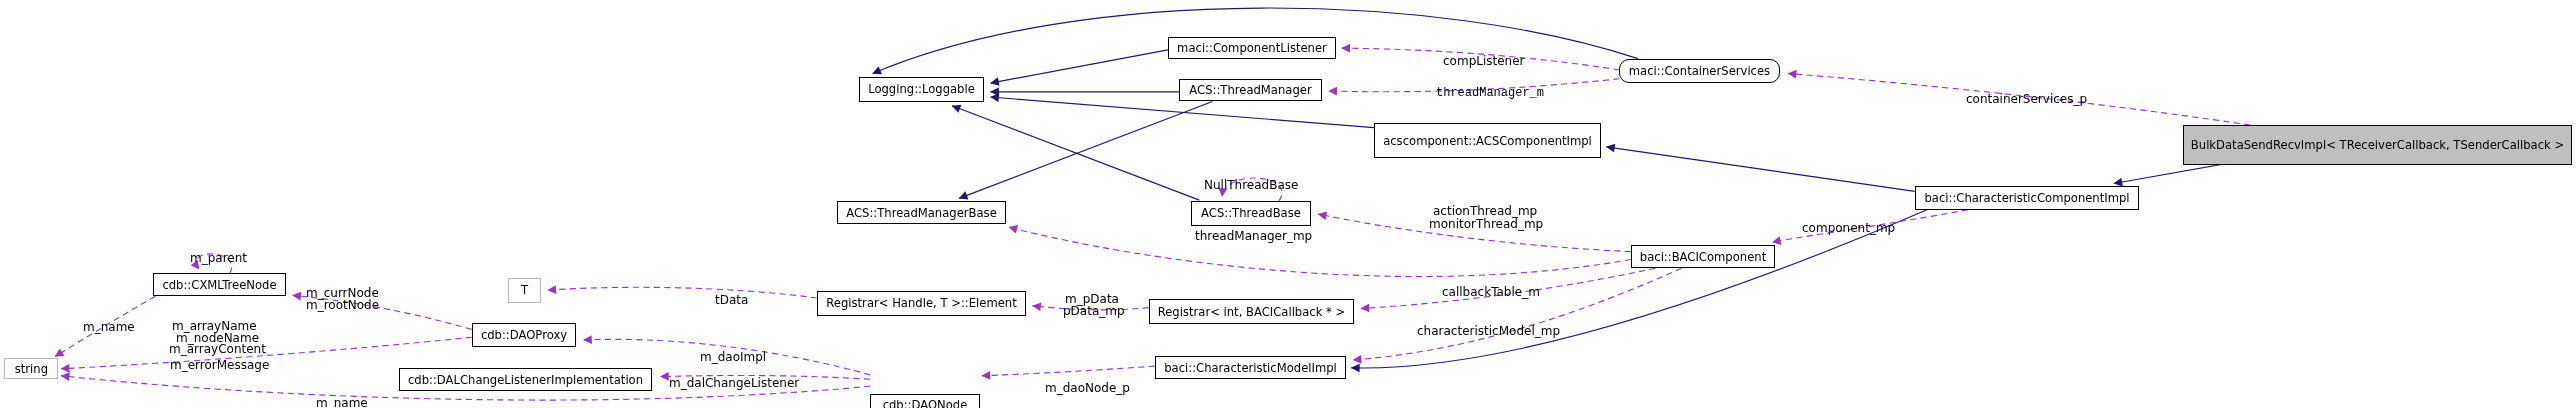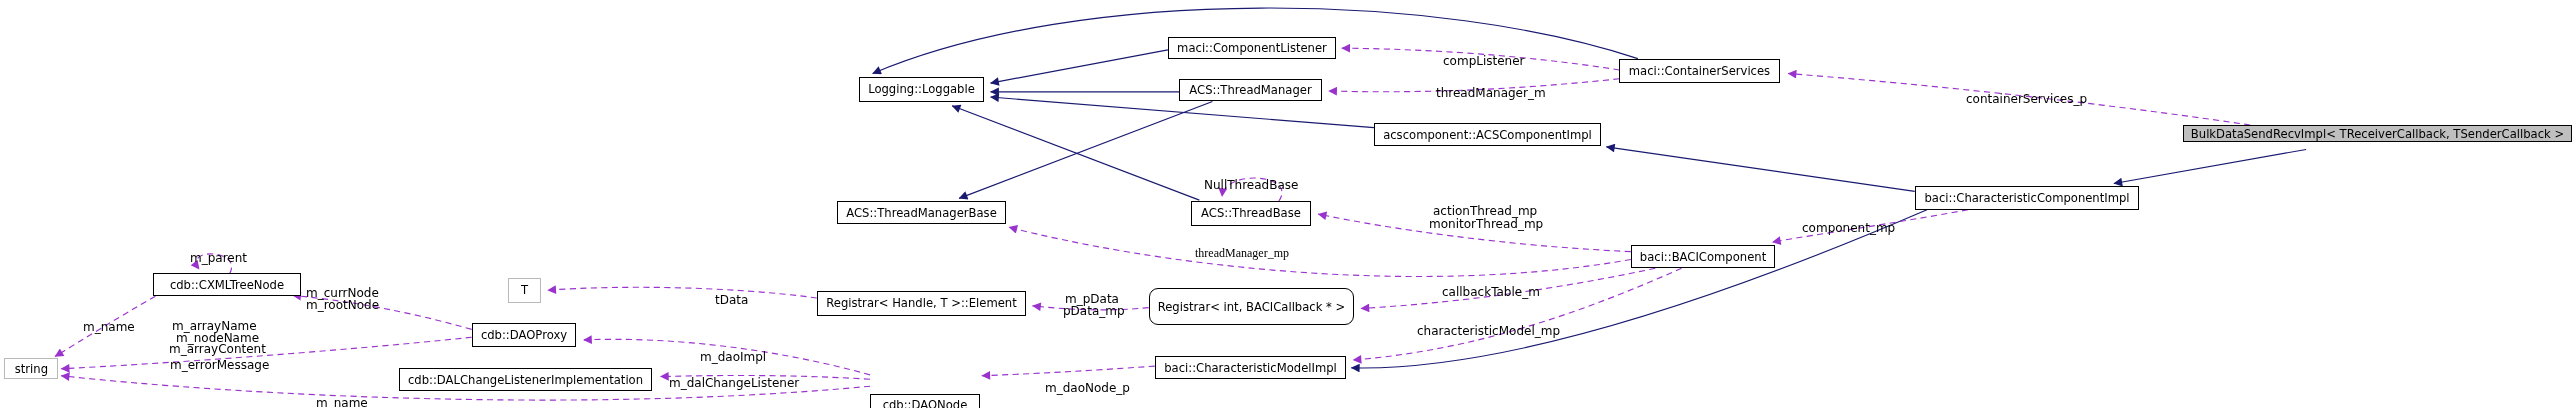--- a/index.html
+++ b/index.html
@@ -54,46 +54,46 @@
       <path d="M 540,386 C 388,402 176,417 70,422" class="usage" marker-end="url(#arrow-purple)"></path>
       <path d="M 996,429 C 888,399 768,385 668,389" class="usage" marker-end="url(#arrow-purple)"></path>
       <path d="M 996,434 C 912,429 832,429 756,431" class="usage" marker-end="url(#arrow-purple)"></path>
       <path d="M 996,442 C 670,473 280,453 70,430" class="usage" marker-end="url(#arrow-purple)"></path>
       <path d="M 1322,419 C 1252,424 1180,428 1124,430" class="usage" marker-end="url(#arrow-purple)"></path>
     </svg>
   <div id="nodes">
       <div class="node" style="left: 859px; top: 77px; width: 125px; height: 24.5px;">Logging::Loggable</div>
       <div class="node" style="left: 1168px; top: 37px; width: 168px; height: 22px;">maci::ComponentListener</div>
       <div class="node" style="left: 1179px; top: 79px; width: 143px; height: 22px;">ACS::ThreadManager</div>
-      <div class="node" style="left: 1619px; top: 59px; width: 161px; height: 23.6px;">maci::ContainerServices</div>
-      <div class="node" style="left: 1374px; top: 123px; width: 227px; height: 23px;">acscomponent::ACSComponentImpl</div>
-      <div class="node selected" style="left: 2183px; top: 125px; width: 389px; height: 17px;">BulkDataSendRecvImpl&lt; TReceiverCallback, TSenderCallback &gt;</div>
+      <div class="node" style="left: 1619px; top: 59px; width: 161px; height: 23.6px; border-radius: 10px;">maci::ContainerServices</div>
+      <div class="node" style="left: 1374px; top: 123px; width: 227px; height: 35px;">acscomponent::ACSComponentImpl</div>
+      <div class="node selected" style="left: 2183px; top: 125px; width: 389px; height: 40px;">BulkDataSendRecvImpl&lt; TReceiverCallback, TSenderCallback &gt;</div>
       <div class="node" style="left: 1915px; top: 186px; width: 224px; height: 23.6px;">baci::CharacteristicComponentImpl</div>
       <div class="node" style="left: 837px; top: 201px; width: 169px; height: 23px;">ACS::ThreadManagerBase</div>
       <div class="node" style="left: 1191px; top: 201px; width: 120px; height: 24.5px;">ACS::ThreadBase</div>
       <div class="node" style="left: 1631px; top: 245px; width: 144px; height: 23px;">baci::BACIComponent</div>
-      <div class="node" style="left: 153px; top: 273px; width: 148px; height: 23px;">cdb::CXMLTreeNode</div>
+      <div class="node" style="left: 153px; top: 273px; width: 133px; height: 23px;">cdb::CXMLTreeNode</div>
       <div class="node external" style="left: 508px; top: 278px; width: 33px; height: 24.5px;">T</div>
       <div class="node" style="left: 817px; top: 291px; width: 209px; height: 24.5px;">Registrar&lt; Handle, T &gt;::Element</div>
-      <div class="node" style="left: 1149px; top: 288px; width: 205px; height: 37px; border-radius: 9px;">Registrar&lt; int, BACICallback * &gt;</div>
+      <div class="node" style="left: 1149px; top: 299px; width: 205px; height: 25px;">Registrar&lt; int, BACICallback * &gt;</div>
       <div class="node" style="left: 472px; top: 323px; width: 104px; height: 23.6px;">cdb::DAOProxy</div>
       <div class="node external" style="left: 4.4px; top: 358px; width: 54px; height: 21px;">string</div>
       <div class="node" style="left: 399px; top: 368px; width: 253px; height: 23px;">cdb::DALChangeListenerImplementation</div>
       <div class="node" style="left: 870px; top: 368px; width: 110px; height: 21px; margin-top: 26px;">cdb::DAONode</div>
       <div class="node" style="left: 1155px; top: 356px; width: 191px; height: 23px;">baci::CharacteristicModelImpl</div>
     </div>
   <div id="labels">
       <div class="edge-label" style="left: 1443px; top: 41px;">compListener</div>
-      <div class="edge-label" style="left: 1436px; top: 73px;">threadManager_m</div>
+      <div class="edge-label" style="left: 1436px; top: 73px; font-family: Liberation Mono, monospace;">threadManager_m</div>
       <div class="edge-label" style="left: 1966px; top: 79px;">containerServices_p</div>
       <div class="edge-label" style="left: 1204px; top: 165px;">NullThreadBase</div>
       <div class="edge-label" style="left: 1433px; top: 191px;">actionThread_mp</div>
       <div class="edge-label" style="left: 1429px; top: 204px;">monitorThread_mp</div>
       <div class="edge-label" style="left: 1802px; top: 208px;">component_mp</div>
-      <div class="edge-label" style="left: 1195px; top: 233px; font-family: Liberation Serif, serif;">threadManager_mp</div>
+      <div class="edge-label" style="left: 1195px; top: 216px;">threadManager_mp</div>
       <div class="edge-label" style="left: 1442px; top: 272px;">callbackTable_m</div>
       <div class="edge-label" style="left: 1417px; top: 311px;">characteristicModel_mp</div>
       <div class="edge-label" style="left: 1065px; top: 279px;">m_pData</div>
       <div class="edge-label" style="left: 1063px; top: 291px;">pData_mp</div>
       <div class="edge-label" style="left: 306px; top: 273px;">m_currNode</div>
       <div class="edge-label" style="left: 306px; top: 285px;">m_rootNode</div>
       <div class="edge-label" style="left: 190px; top: 238px;">m_parent</div>
       <div class="edge-label" style="left: 83px; top: 307px;">m_name</div>
       <div class="edge-label" style="left: 172px; top: 306px;">m_arrayName</div>
       <div class="edge-label" style="left: 176px; top: 318px;">m_nodeName</div>

